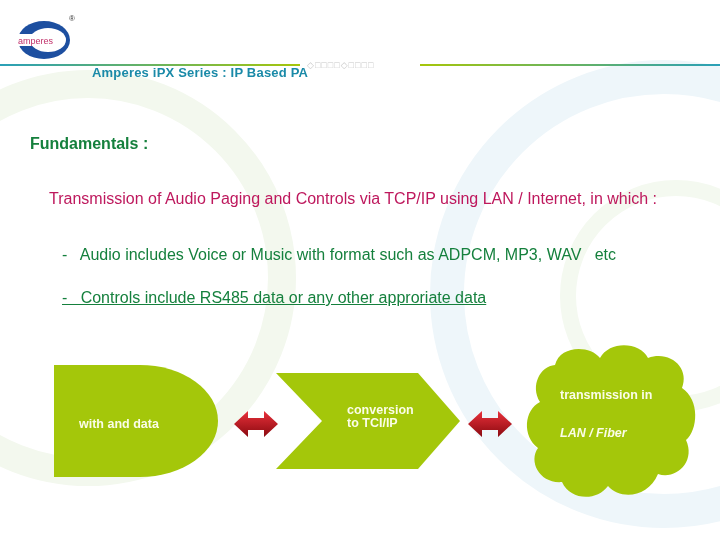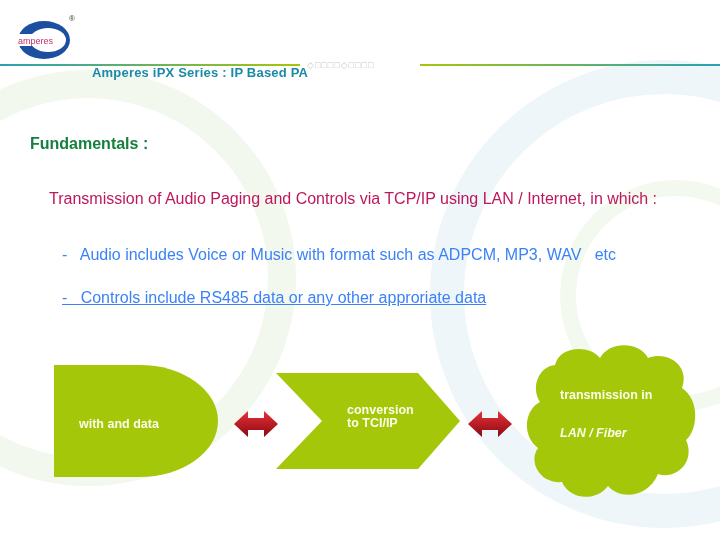--- a/index.html
+++ b/index.html
@@ -5,21 +5,21 @@
   html, body { margin:0; padding:0; }
   body { width:720px; height:540px; position:relative; overflow:hidden; background:#ffffff; font-family:"Liberation Sans", sans-serif; }
   .bg-arc { position:absolute; border-radius:50%; border-style:solid; }
   .logo { position:absolute; left:14px; top:14px; width:62px; height:48px; }
   .title { position:absolute; left:92px; top:29px; font-size:13px; font-weight:bold; color:#1a8aa8; letter-spacing:0.2px;margin-top:36px; }
   .hline-left { position:absolute; left:0; top:64px; width:300px; height:2px; background:linear-gradient(to right,#2aa0b8,#a6c60a); }
   .hline-right { position:absolute; left:420px; top:64px; width:300px; height:2px; background:linear-gradient(to right,#a6c60a,#2aa0b8); }
   .dots { position:absolute; left:307px; top:60px; font-size:9px; color:#c8c8c8; letter-spacing:1px; }
   .heading { position:absolute; left:30px; top:135px; font-size:16px; font-weight:bold; color:#15803d; }
   .para { position:absolute; left:49px; top:180px; width:650px; font-size:16px; line-height:21px; color:#be185d;margin-top:8px; }
-  .bullet { position:absolute; left:62px; font-size:16px; color:#3b82f6; white-space:pre; }
+  .bullet { position:absolute; left:62px; font-size:16px; color:#15803d; white-space:pre; }
   .shape-text { position:absolute; color:#fbfde8; font-weight:bold; font-size:12.5px; }
 </style>
 </head>
 <body>
 
 <div class="bg-arc" style="left:-120px;top:70px;width:360px;height:360px;border-width:28px;border-color:#f3f8ee;"></div>
 <div class="bg-arc" style="left:430px;top:60px;width:400px;height:400px;border-width:34px;border-color:#eef6fa;"></div>
 <div class="bg-arc" style="left:560px;top:180px;width:200px;height:200px;border-width:16px;border-color:#f4f9f0;"></div>
 
 <svg class="logo" viewBox="0 0 62 48">

